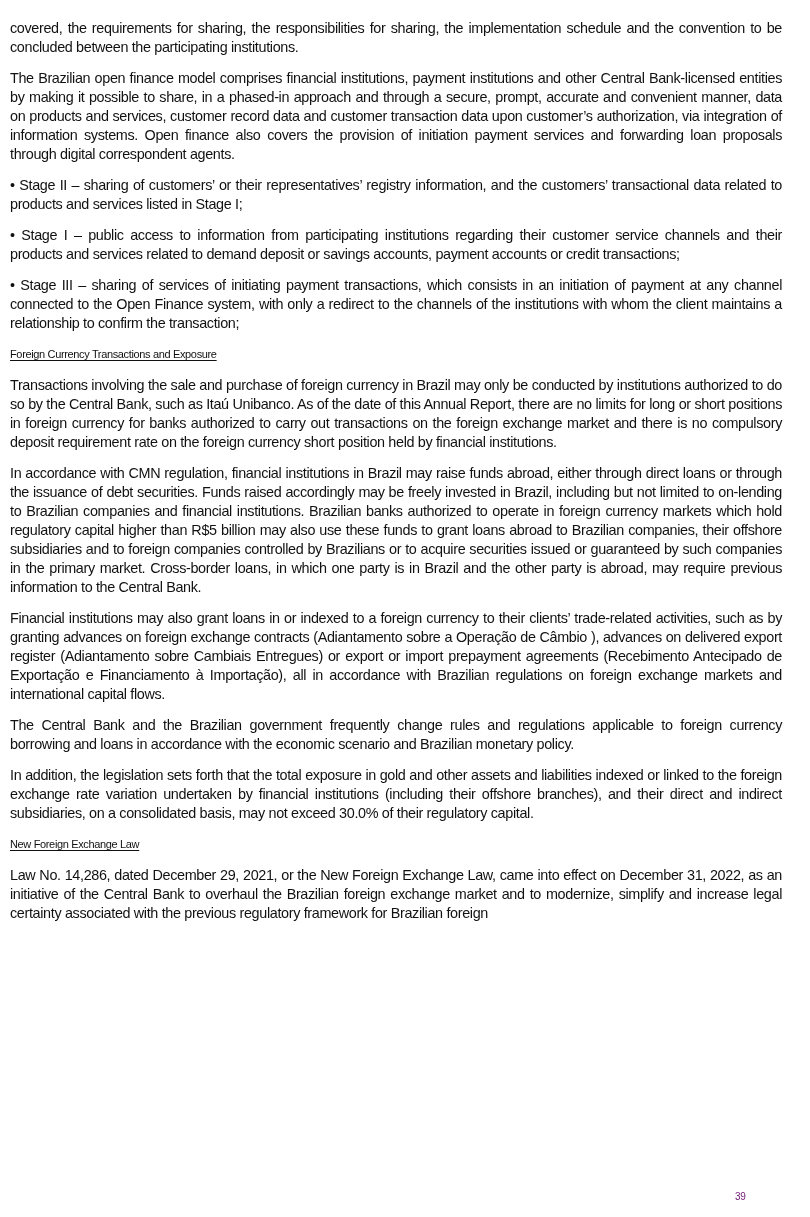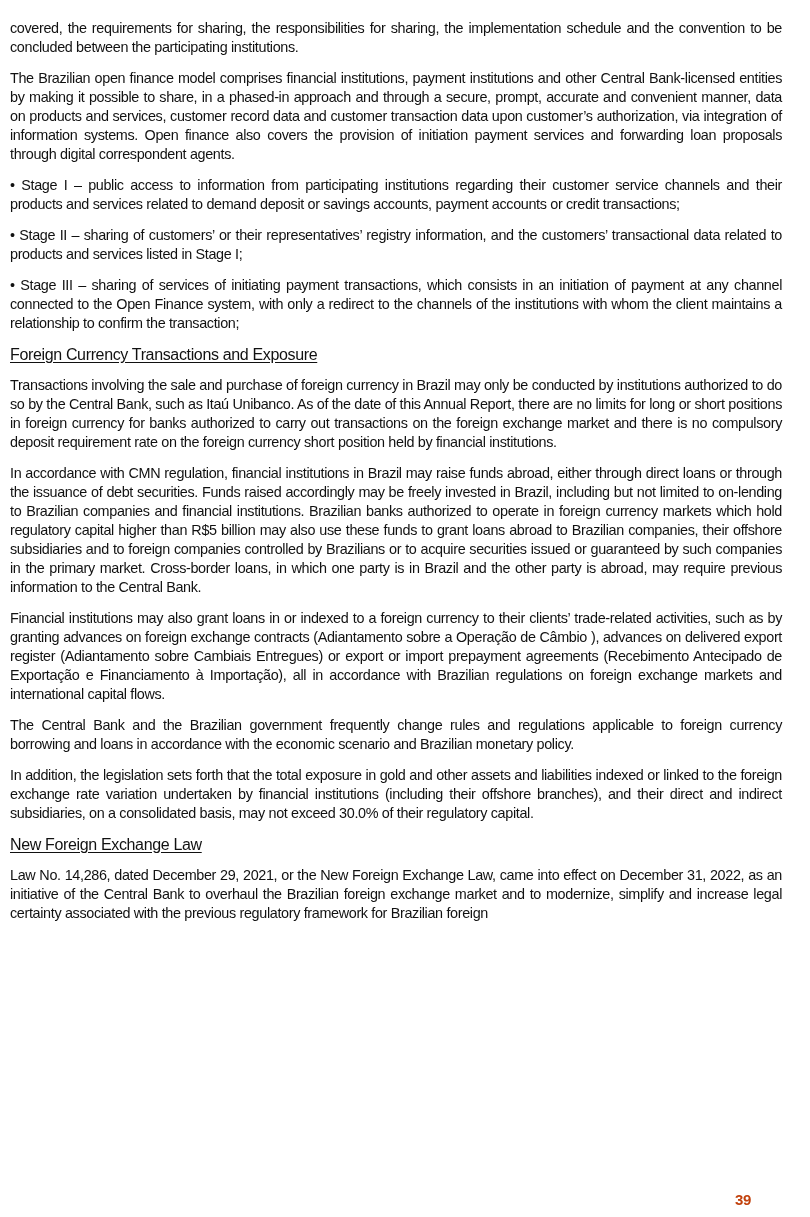--- a/index.html
+++ b/index.html
@@ -24,45 +24,44 @@
     .para {
       margin: 0 0 12px 0;
       font-size: 14.4px;
       line-height: 19px;
       text-align: justify;
       letter-spacing: -0.35px;
       word-spacing: 0px;
     }
     .heading {
       margin: 0 0 12px 0;
-      font-size: 16px;
+      font-size: 11px;
       line-height: 19px;
       text-decoration: underline;
       text-underline-offset: 2px;
       letter-spacing: -0.35px;
     }
     .page-number {
       position: absolute;
       left: 735px;
       top: 1191px;
-      font-size: 15px;
+      font-size: 10px;
       letter-spacing: -0.3px;
-      color: #c2410c;
-      font-weight: bold;
+      color: #701a75;
     }
   </style>
 </head>
 <body>
 
 <div class="page">
   <p class="para">covered, the requirements for sharing, the responsibilities for sharing, the implementation schedule and the convention to be concluded between the participating institutions.</p>
   <p class="para">The Brazilian open finance model comprises financial institutions, payment institutions and other Central Bank-licensed entities by making it possible to share, in a phased-in approach and through a secure, prompt, accurate and convenient manner, data on products and services, customer record data and customer transaction data upon customer’s authorization, via integration of information systems. Open finance also covers the provision of initiation payment services and forwarding loan proposals through digital correspondent agents.</p>
 
+  <p class="para">• Stage II – sharing of customers’ or their representatives’ registry information, and the customers’ transactional data related to products and services listed in Stage I;</p>
   <p class="para">• Stage I – public access to information from participating institutions regarding their customer service channels and their products and services related to demand deposit or savings accounts, payment accounts or credit transactions;</p>
-  <p class="para">• Stage II – sharing of customers’ or their representatives’ registry information, and the customers’ transactional data related to products and services listed in Stage I;</p>
   <p class="para">• Stage III – sharing of services of initiating payment transactions, which consists in an initiation of payment at any channel connected to the Open Finance system, with only a redirect to the channels of the institutions with whom the client maintains a relationship to confirm the transaction;</p>
 
 
   <p class="heading">Foreign Currency Transactions and Exposure</p>
   <p class="para">Transactions involving the sale and purchase of foreign currency in Brazil may only be conducted by institutions authorized to do so by the Central Bank, such as Itaú Unibanco. As of the date of this Annual Report, there are no limits for long or short positions in foreign currency for banks authorized to carry out transactions on the foreign exchange market and there is no compulsory deposit requirement rate on the foreign currency short position held by financial institutions.</p>
   <p class="para">In accordance with CMN regulation, financial institutions in Brazil may raise funds abroad, either through direct loans or through the issuance of debt securities. Funds raised accordingly may be freely invested in Brazil, including but not limited to on-lending to Brazilian companies and financial institutions. Brazilian banks authorized to operate in foreign currency markets which hold regulatory capital higher than R$5 billion may also use these funds to grant loans abroad to Brazilian companies, their offshore subsidiaries and to foreign companies controlled by Brazilians or to acquire securities issued or guaranteed by such companies in the primary market. Cross-border loans, in which one party is in Brazil and the other party is abroad, may require previous information to the Central Bank.</p>
   <p class="para">Financial institutions may also grant loans in or indexed to a foreign currency to their clients’ trade-related activities, such as by granting advances on foreign exchange contracts (Adiantamento sobre a Operação de Câmbio ), advances on delivered export register (Adiantamento sobre Cambiais Entregues) or export or import prepayment agreements (Recebimento Antecipado de Exportação e Financiamento à Importação), all in accordance with Brazilian regulations on foreign exchange markets and international capital flows.</p>
   <p class="para">The Central Bank and the Brazilian government frequently change rules and regulations applicable to foreign currency borrowing and loans in accordance with the economic scenario and Brazilian monetary policy.</p>
   <p class="para">In addition, the legislation sets forth that the total exposure in gold and other assets and liabilities indexed or linked to the foreign exchange rate variation undertaken by financial institutions (including their offshore branches), and their direct and indirect subsidiaries, on a consolidated basis, may not exceed 30.0% of their regulatory capital.</p>
 

